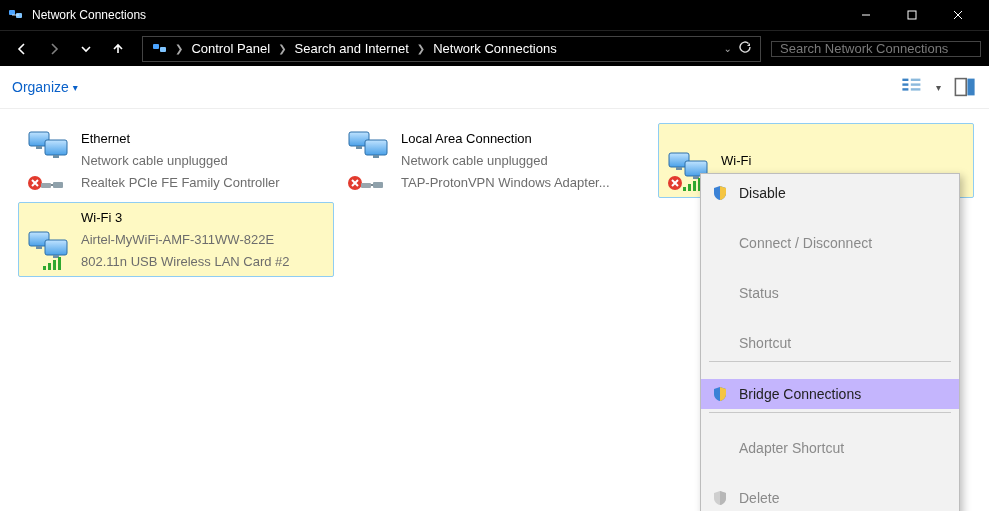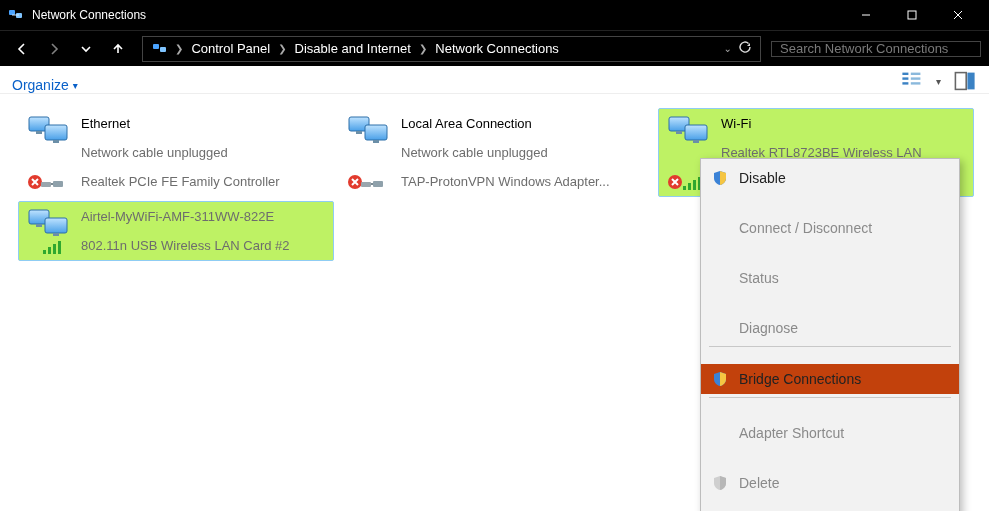--- a/index.html
+++ b/index.html
@@ -19,40 +19,40 @@
   .navbtn.disabled { opacity: .5; }
   .addrbar { flex:1; display:flex; align-items:center; height:26px; background:#000; border:1px solid #444; padding:0 4px; margin:0 6px; }
   .addrbar .addricon { width:18px; height:18px; margin:0 4px; }
   .crumb { font-size:13px; color:#fff; padding:0 6px; white-space:nowrap; }
   .crumb-sep { color:#aaa; font-size:10px; padding:0 2px; }
   .addr-tail { margin-left:auto; display:flex; align-items:center; gap:6px; padding-right:4px; }
   .searchbox { width:210px; height:16px; background:#000; border:1px solid #444; display:flex; align-items:center; padding:0 8px; }
   .searchbox span { color:#7a7a7a; font-size:13px; white-space:nowrap; overflow:hidden; text-overflow:ellipsis; }
 
   
-  .toolbar { height:28px; display:flex; align-items:flex-end; padding:0 12px; border-bottom:1px solid #eee; }
+  .toolbar { height:43px; display:flex; align-items:center; padding:0 12px; border-bottom:1px solid #eee; }
   .org { color:#0a61c9; font-size:14px; display:flex; align-items:center; gap:4px; }
   .tool-tail { margin-left:auto; display:flex; align-items:center; gap:12px; }
   .viewbtn { width:24px; height:24px; display:flex; align-items:center; justify-content:center; }
 
   
   .content { position:relative; padding:14px 18px; }
   .grid { display:grid; grid-template-columns: repeat(3, 316px); gap:4px 4px; }
   .conn { display:flex; padding:6px 8px; border:1px solid transparent; border-radius:2px; }
-  .conn.selected { background:#bef264; border:1px solid #8fcdf3; }
+  .conn.selected { background:#fef9c3; border:1px solid #8fcdf3;align-items:flex-end; }
   .conn .iconwrap { width:54px; position:relative; flex-shrink:0; }
-  .conn .txt { display:flex; flex-direction:column; gap:12px; font-size:13px; line-height:17px; min-width:0; }
+  .conn .txt { display:flex; flex-direction:column; gap:5px; font-size:13px; line-height:17px; min-width:0; }
   .conn .name { color:#000; white-space:nowrap; overflow:hidden; text-overflow:ellipsis; }
   .conn .status { color:#6d6d6d; white-space:nowrap; overflow:hidden; text-overflow:ellipsis; }
   .conn .device { color:#6d6d6d; white-space:nowrap; overflow:hidden; text-overflow:ellipsis; }
 
   
   .ctxmenu { position:absolute; left:700px; top:64px; width:260px; background:#f2f2f2; border:1px solid #bdbdbd; box-shadow:3px 3px 8px rgba(0,0,0,.25); padding:4px 0; }
   .ctxitem { height:30px; display:flex; align-items:center; padding:0 14px 0 10px; font-size:14px; color:#222; gap:10px; }
-  .ctxitem.hovered { background:#c2410c;margin-top:17px; }
+  .ctxitem.hovered { background:#c4b5fd;margin-top:17px; }
   .ctxitem.disabled { color:#8a8a8a;margin-top:20px; }
   .ctxsep { height:1px; background:#c8c8c8; margin:3px 8px; }
   .shieldslot { width:18px; display:flex; justify-content:center; }
 
   
   .mini { width:14px; height:14px; }
 </style>
 </head>
 <body>
 
@@ -107,21 +107,21 @@
   <div class="addrbar">
     <span class="addricon">
       <svg viewBox="0 0 18 18">
           <rect x="2" y="4" width="6" height="5" rx="1" fill="#4aa3ff"></rect>
           <rect x="9" y="7" width="6" height="5" rx="1" fill="#7fc4ff"></rect>
         </svg>
     </span>
     <span class="crumb-sep">❯</span>
     <span class="crumb">Control Panel</span>
     <span class="crumb-sep">❯</span>
-    <span class="crumb">Disable and Internet</span>
+    <span class="crumb">Search and Internet</span>
     <span class="crumb-sep">❯</span>
     <span class="crumb">Network Connections</span>
     <div class="addr-tail">
       <span style="color:#aaa;font-size:10px;">⌄</span>
       <span>
         <svg class="mini" viewBox="0 0 14 14">
             <path d="M12 7 A5 5 0 1 1 10.5 3.5" stroke="#ddd" stroke-width="1.4" fill="none"></path>
             <path d="M12 3 L12 6 L9 6 Z" fill="#ddd"></path>
           </svg>
       </span>
@@ -259,20 +259,21 @@
     <rect x="9" y="16" width="6" height="3" fill="#6b8fa8"></rect>
     <rect x="26" y="25" width="6" height="3" fill="#6b8fa8"></rect>
   </svg><svg width="20" height="14" viewBox="0 0 20 14" style="position:absolute;left:16px;bottom:0;">
     <rect x="0" y="10" width="3" height="4" fill="#2fa82f"></rect>
     <rect x="5" y="7" width="3" height="7" fill="#2fa82f"></rect>
     <rect x="10" y="4" width="3" height="10" fill="#2fa82f"></rect>
     <rect x="15" y="1" width="3" height="13" fill="#2fa82f"></rect>
   </svg>
     </div>
     <div class="txt">
+      <span class="name">Wi-Fi 3</span>
       <span class="status">Airtel-MyWiFi-AMF-311WW-822E</span>
       <span class="device">802.11n USB Wireless LAN Card #2</span>
     </div>
       </div>
     </div>
 
   <div class="ctxmenu" id="ctx">
       <div class="ctxitem">
     <span class="shieldslot">
           <svg width="16" height="16" viewBox="0 0 16 16">
@@ -285,21 +286,21 @@
       <div class="ctxitem disabled">
     <span class="shieldslot"></span>
     <span>Connect / Disconnect</span>
       </div>
       <div class="ctxitem disabled">
     <span class="shieldslot"></span>
     <span>Status</span>
       </div>
       <div class="ctxitem disabled">
     <span class="shieldslot"></span>
-    <span>Diagnose</span>
+    <span>Shortcut</span>
       </div>
       <div class="ctxsep"></div>
       <div class="ctxitem hovered">
     <span class="shieldslot">
           <svg width="16" height="16" viewBox="0 0 16 16">
     <path d="M8 1 L14 3 V8 C14 12 11 14.5 8 15 C5 14.5 2 12 2 8 V3 Z" fill="#3b82d6"></path>
     <path d="M8 1 L14 3 V8 C14 12 11 14.5 8 15 V1 Z" fill="#f5c542"></path>
   </svg>
         </span>
     <span>Bridge Connections</span>

